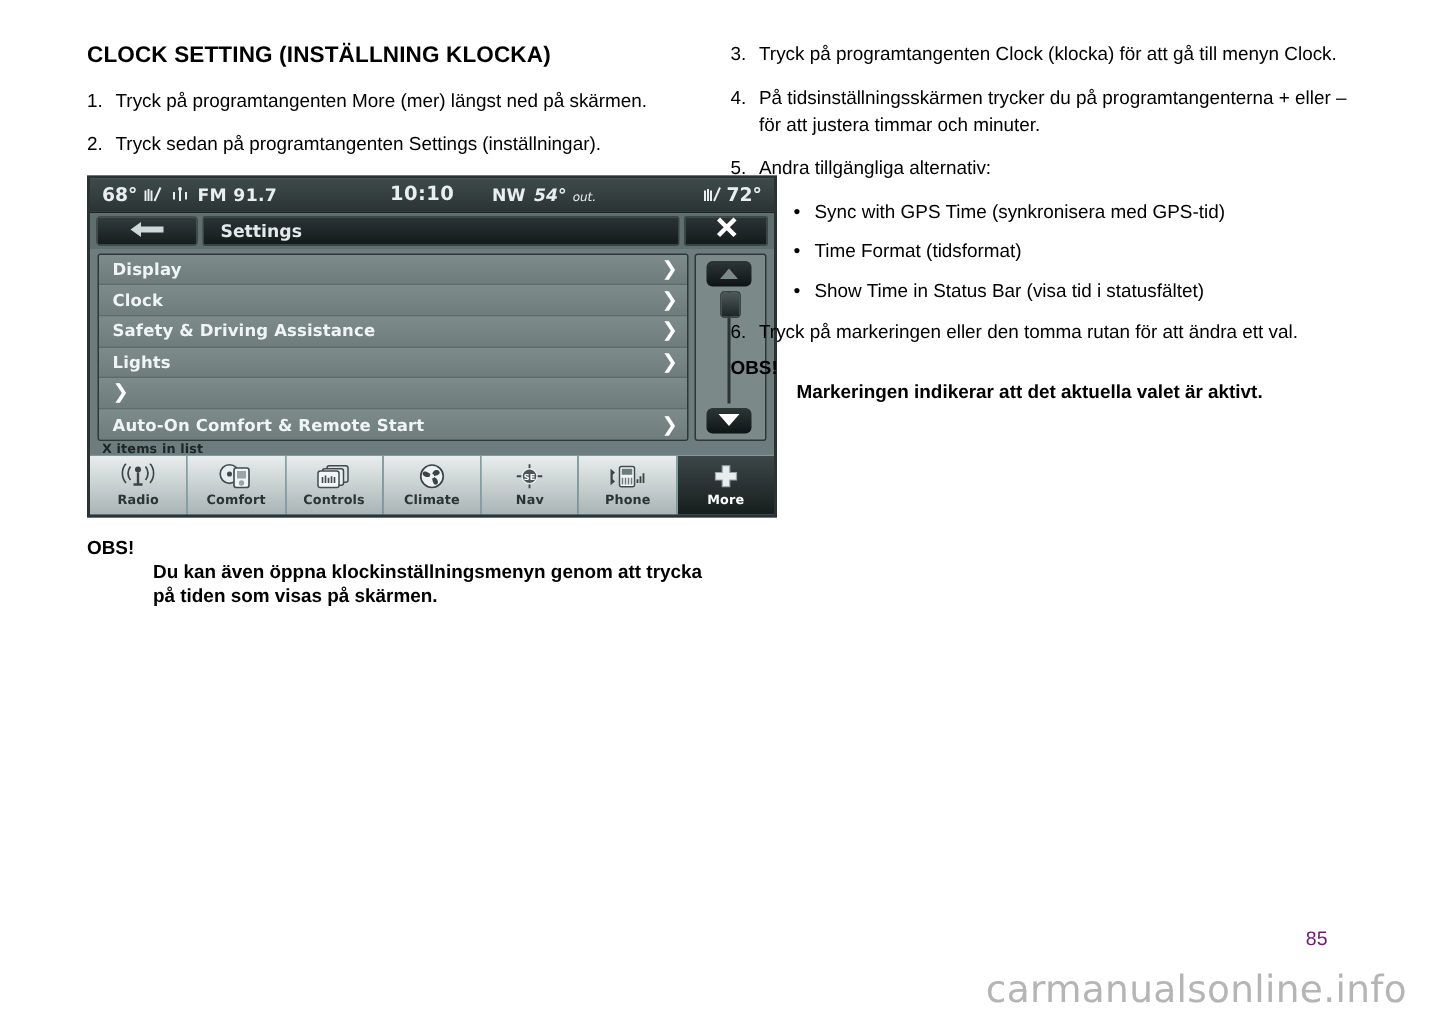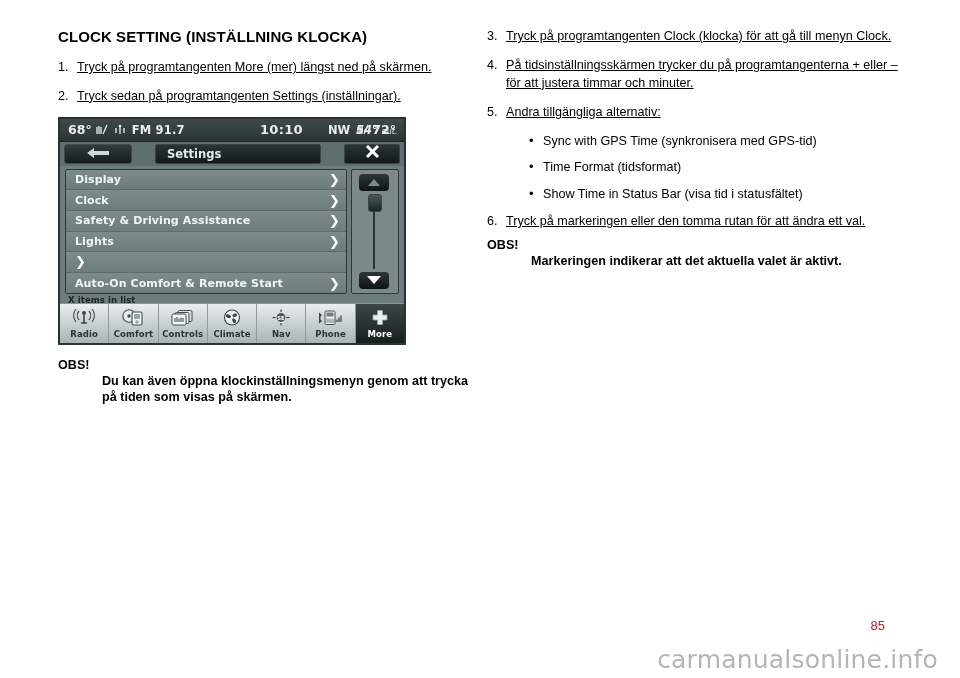--- a/index.html
+++ b/index.html
@@ -48,21 +48,20 @@
     font-size: 12.6px;
     line-height: 1.42;
     margin-bottom: 11px;
   }
   .numitem .num {
     width: 19px;
     flex: none;
   }
   .numitem .txt {
     flex: 1;
-    text-decoration: underline;
   }
   .bullets {
     margin: 0 0 8px 0;
     padding: 0;
     list-style: none;
   }
   .bullets li {
     display: flex;
     font-size: 12.6px;
     line-height: 1.42;
@@ -84,21 +83,21 @@
     font-size: 12.6px;
     font-weight: bold;
     line-height: 1.33;
     margin: 0;
     padding-left: 44px;
   }
 
   
   .radio {
     position: relative;
-    width: 348px;
+    width: 460px;
     height: 228px;
     margin: 3px 0 0 0;
     background: #6d7d7d;
     border: 2px solid #2a3232;
     box-sizing: border-box;
     font-family: "DejaVu Sans", sans-serif;
     overflow: hidden;
   }
 
   
@@ -157,21 +156,20 @@
   
   .titlebar {
     position: absolute;
     left: 0; top: 23px; right: 0;
     height: 24px;
     display: flex;
     align-items: stretch;
     background: #5f6f6f;
     padding: 2px 4px;
     box-sizing: border-box;
-    gap: 20px;
   }
   .tb-back {
     width: 66px;
     background: linear-gradient(#323c3c, #151c1c);
     border-radius: 3px;
     display: flex;
     align-items: center;
     justify-content: center;
     border: 1px solid #404c4c;
   }
@@ -356,21 +354,21 @@
     padding-bottom: 2px;
   }
   .tb-item.active .tlabel { color: #ffffff; }
 
   
   .pageno {
     position: absolute;
     right: 75px;
     top: 618px;
     font-size: 13px;
-    color: #b91c1c;
+    color: #701a75;
   }
   .watermark {
     position: absolute;
     right: 22px;
     top: 645px;
     font-size: 25px;
     color: #b5b5b5;
     letter-spacing: .2px;
     font-family: "DejaVu Sans", sans-serif;
     margin-left: 30px;

